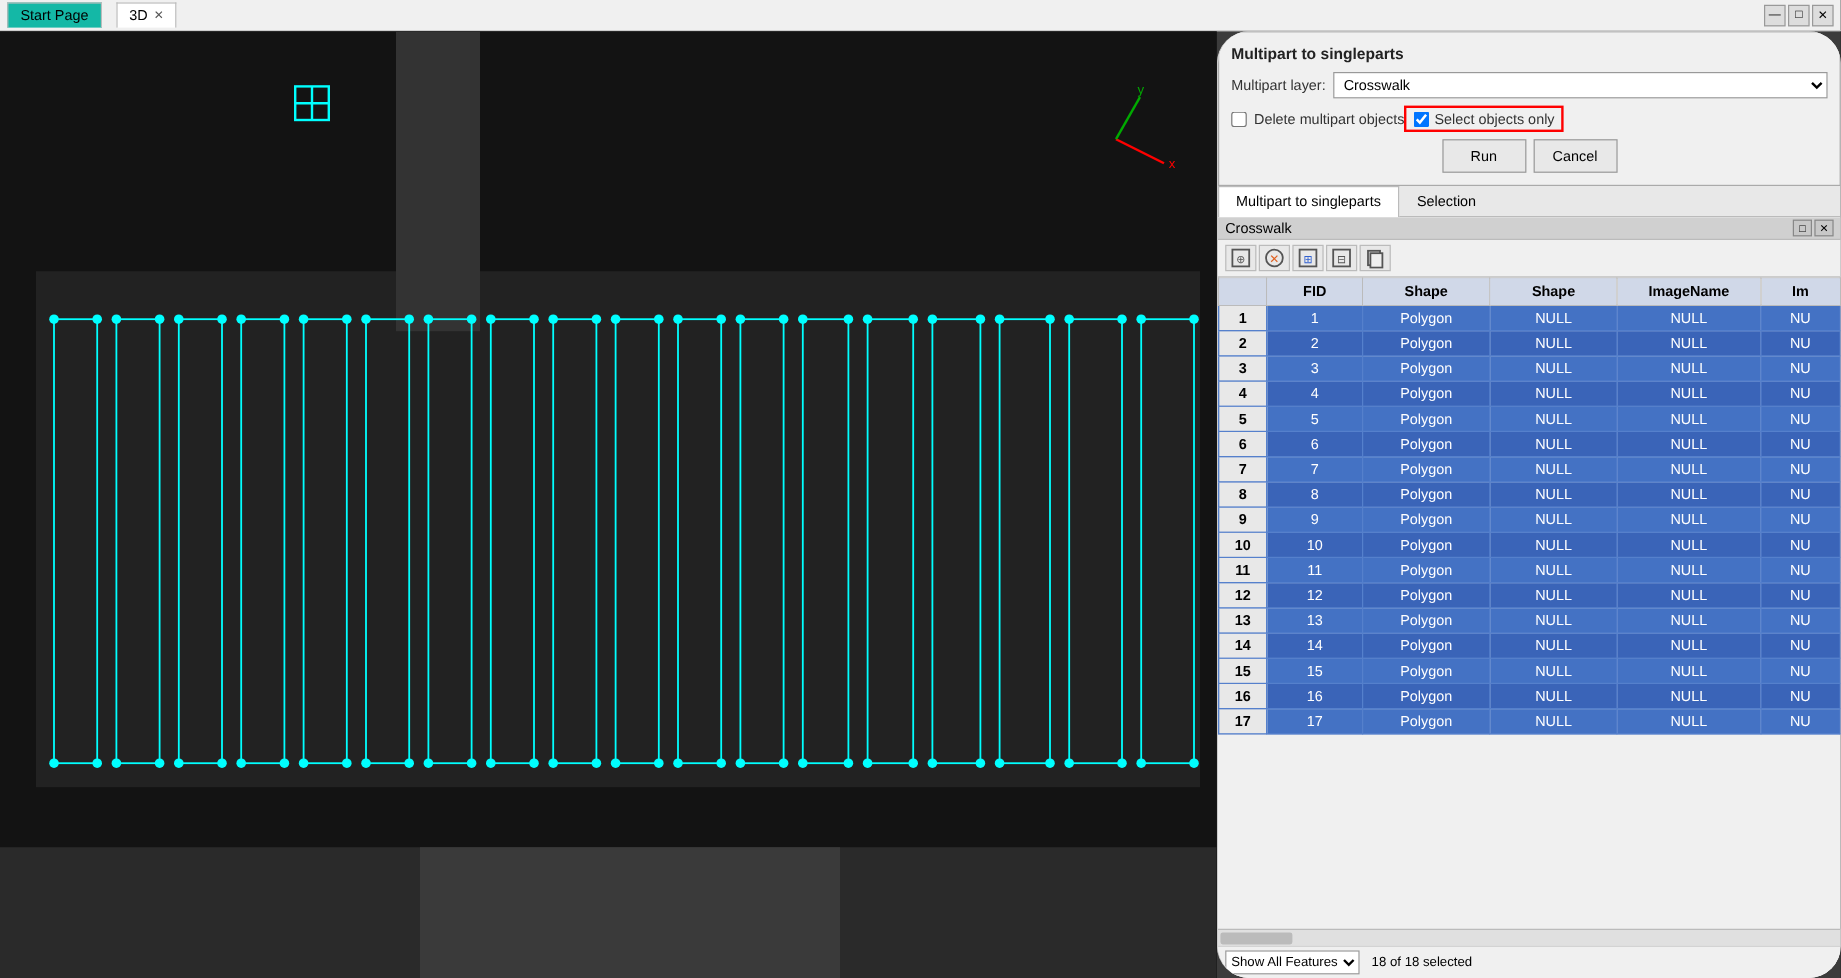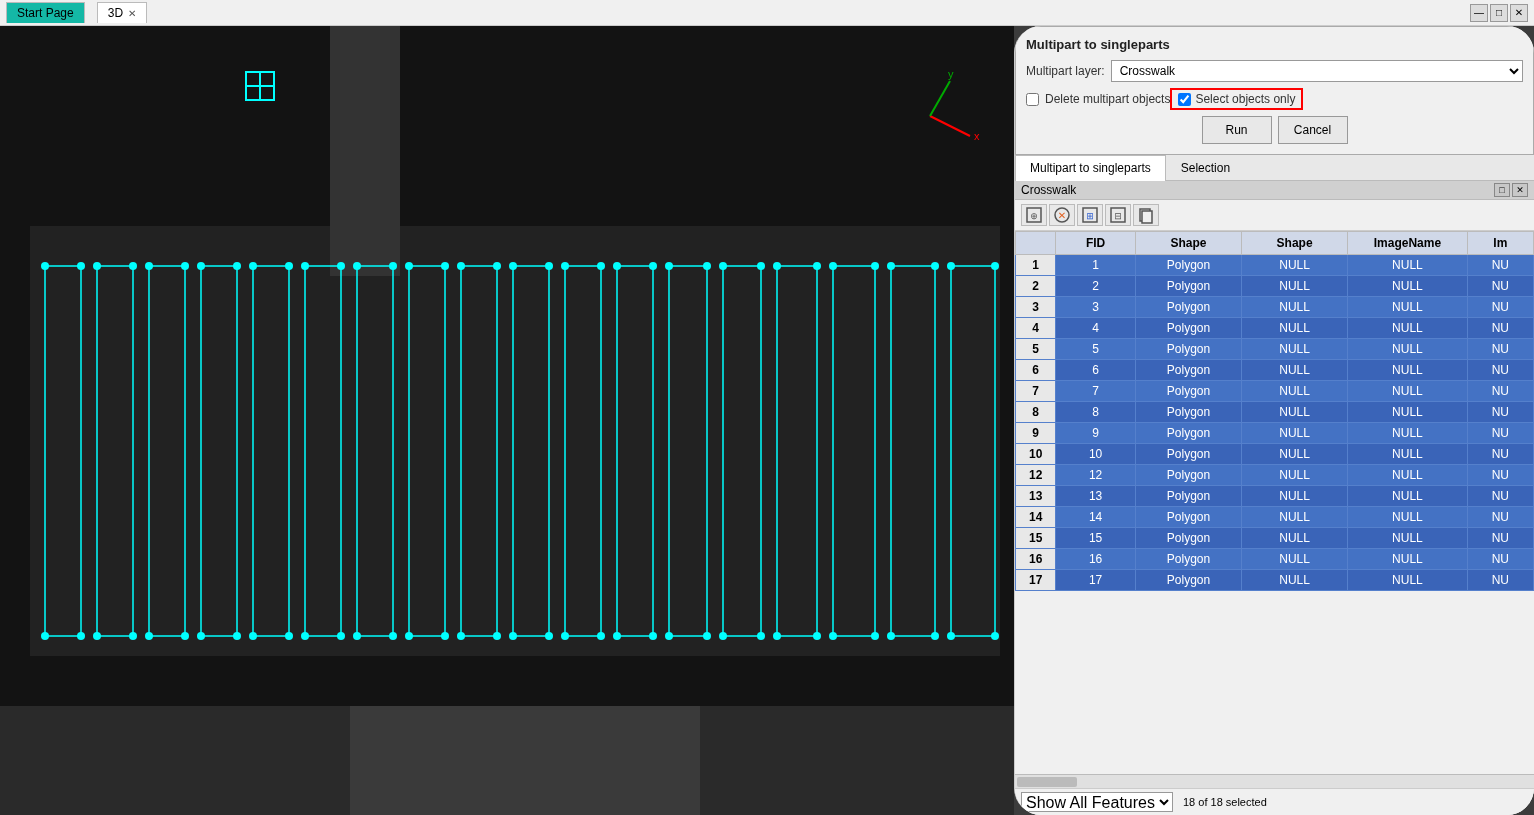--- a/index.html
+++ b/index.html
@@ -59,21 +59,21 @@
     tbody td { border: 1px solid #5580cc; padding: 3px 8px; text-align: center; }
     tbody td:first-child { background: #e8e8e8; color: #000; font-weight: bold; text-align: center; width: 30px; }
     .col-fid { width: 60px; }
     .col-shape { width: 80px; }
     .col-type { width: 80px; }
     .col-imgname { width: 90px; }
     .col-im { width: 50px; }
 
     
     .status-bar { display: flex; align-items: center; gap: 10px; padding: 3px 6px; border-top: 1px solid #ccc; background: #f0f0f0; font-size: 11px; }
-    .status-select { height: 20px; border: 1px solid #999; background: #fff; font-size: 16px; }
+    .status-select { height: 20px; border: 1px solid #999; background: #fff; font-size: 11px; }
     .scrollbar-h { height: 14px; background: #e0e0e0; border-top: 1px solid #bbb; display: flex; align-items: center; padding: 0 2px; }
     .polygon-outline { fill: none; stroke: #00ffff; stroke-width: 1.5; }
 
     
     .win-titlebar { display: flex; align-items: center; justify-content: space-between; background: #d0d0d0; border-bottom: 1px solid #bbb; padding: 2px 6px; font-size: 12px; }
     .win-titlebar-btns { display: flex; gap: 2px; }
     .win-titlebar-btn { width: 16px; height: 14px; border: 1px solid #888; background: #c8c8c8; display: flex; align-items: center; justify-content: center; font-size: 9px; cursor: pointer; }
   </style>
 </head>
 <body>
@@ -398,20 +398,28 @@
     </tr>
               <tr>
       <td>10</td>
       <td>10</td>
       <td>Polygon</td>
       <td>NULL</td>
       <td>NULL</td>
       <td>NU</td>
     </tr>
               <tr>
+      <td>11</td>
+      <td>11</td>
+      <td>Polygon</td>
+      <td>NULL</td>
+      <td>NULL</td>
+      <td>NU</td>
+    </tr>
+              <tr>
       <td>12</td>
       <td>12</td>
       <td>Polygon</td>
       <td>NULL</td>
       <td>NULL</td>
       <td>NU</td>
     </tr>
               <tr>
       <td>13</td>
       <td>13</td>

